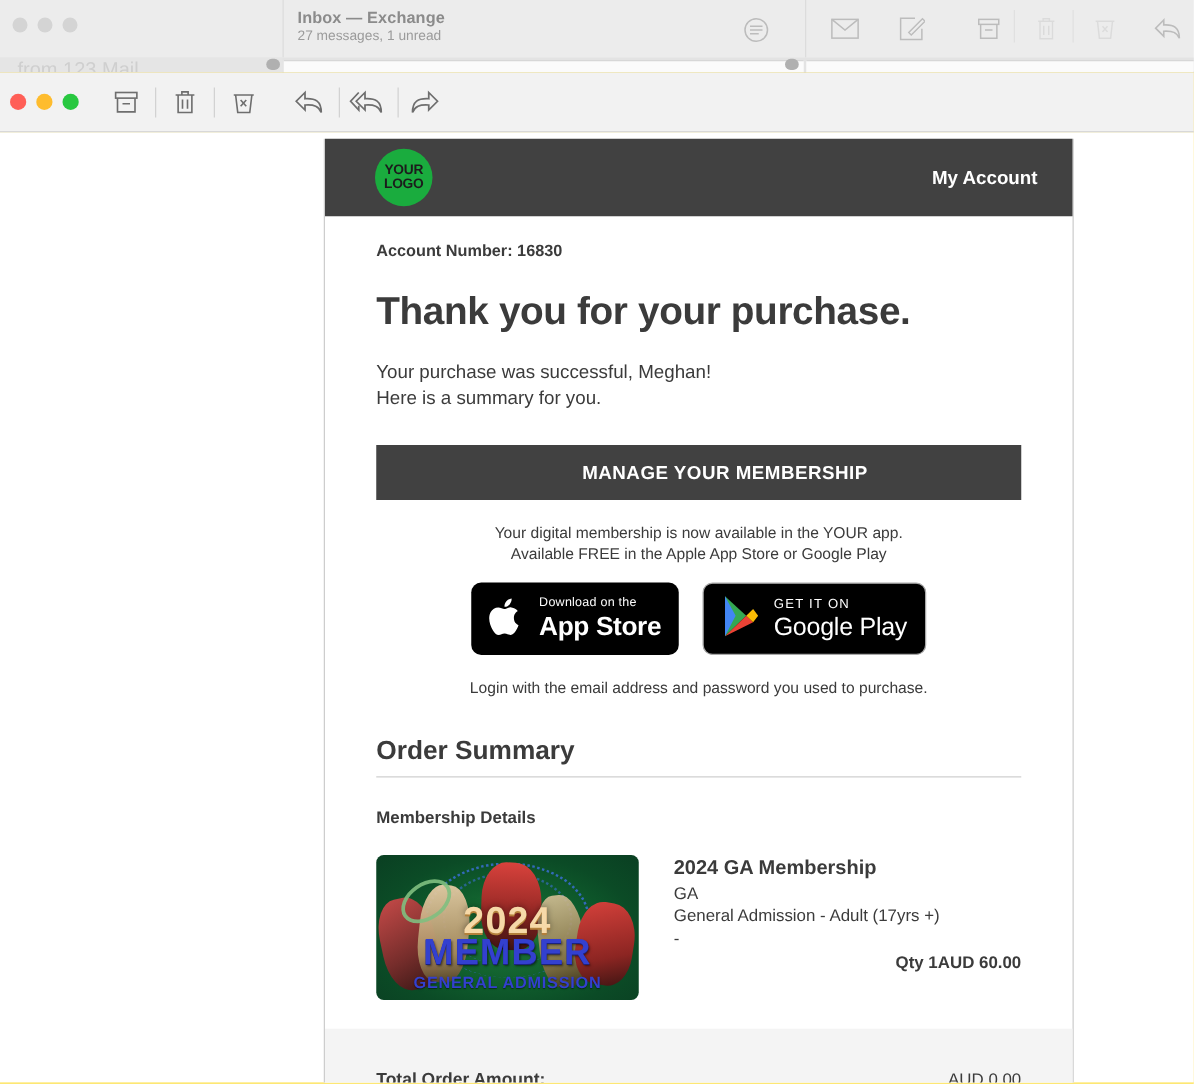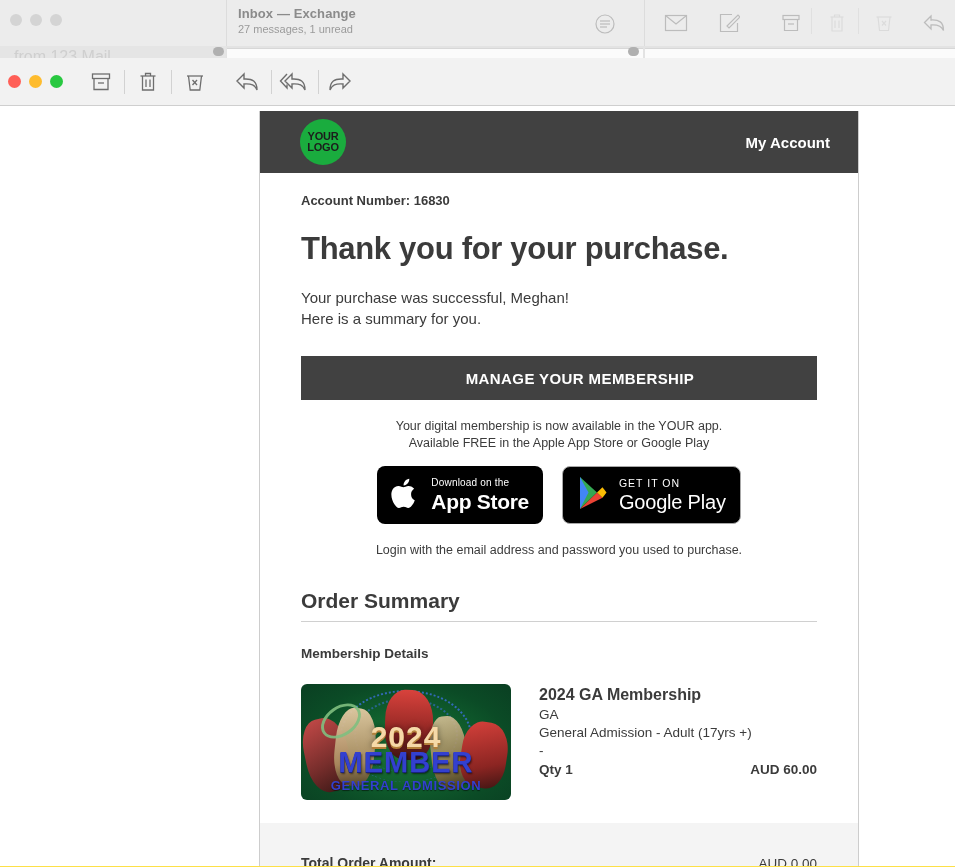--- a/index.html
+++ b/index.html
@@ -163,21 +163,21 @@
   }
   .img-ga {
     position:absolute; left:0; right:0; bottom:7px; text-align:center;
     font-size:13px; font-weight:bold; color:#3340cf; letter-spacing:.6px;
     text-shadow: 0 1px 1px rgba(0,0,0,.5);
   }
 
   .item-detail { flex: 1; padding-top: 2px; }
   .item-title { font-size: 16px; font-weight: bold; color: #3b3b3b; }
   .item-line { font-size: 13.5px; color: #3b3b3b; margin-top: 3px; }
-  .item-qty-row { display: flex; justify-content: space-between; margin-top: 4px; }
+  .item-qty-row { display: flex; justify-content: flex-end; margin-top: 4px; }
   .item-qty { font-size: 13.5px; font-weight: bold; color: #3b3b3b; }
   .item-price { font-size: 13.5px; font-weight: bold; color: #3b3b3b; }
 
   .totals {
     margin-top: 23px; margin-left: -41px; margin-right: -41px;
     background: #f4f4f4; padding: 32px 41px 30px 41px;
   }
   .total-row { display: flex; justify-content: space-between; align-items: baseline; margin-bottom: 7px; }
   .total-label { font-size: 14px; font-weight: bold; color: #3b3b3b; }
   .total-value { font-size: 13.5px; color: #3b3b3b; }

